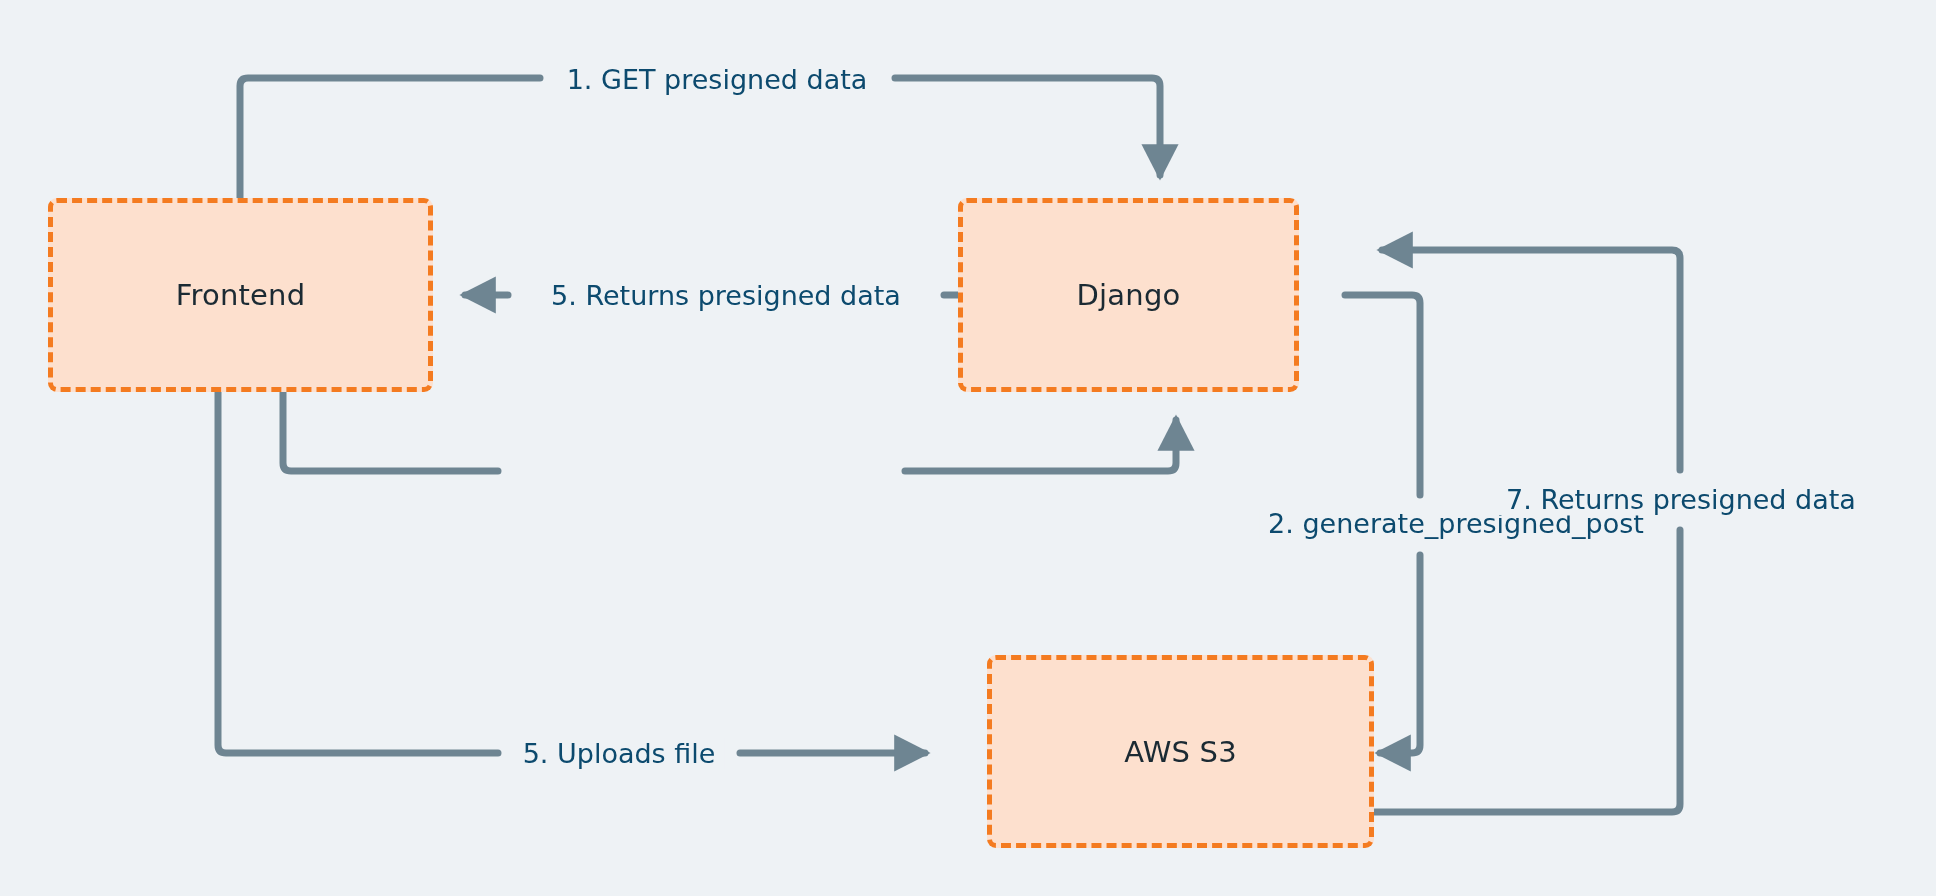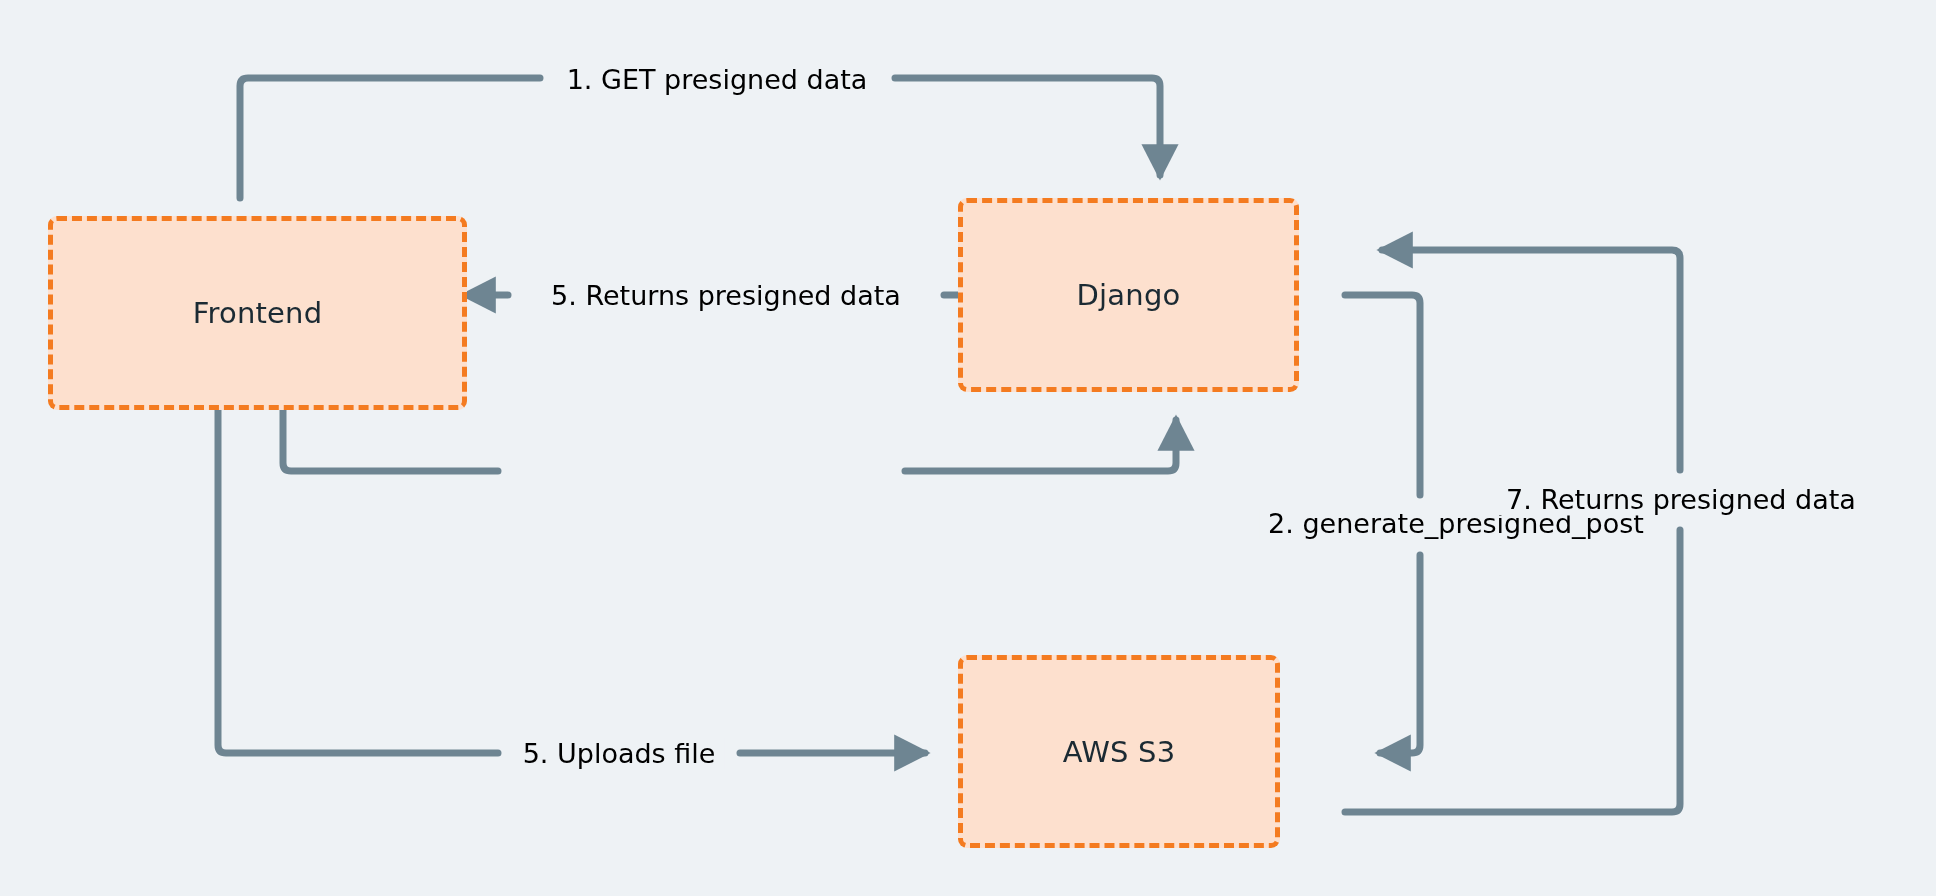--- a/index.html
+++ b/index.html
@@ -25,21 +25,21 @@
     color:#1b2a33;
     letter-spacing:.2px;
     white-space:nowrap;
     font-family:"DejaVu Sans", sans-serif;
   }
 
   .edge-label{
     position:absolute;
     transform:translate(-50%,-50%);
     font-size:27px;
-    color:#000000;
+    color:#0c4a6e;
     background:#eef2f5;
     padding:0 9px;
     white-space:pre;
     line-height:1.15;
     font-family:"DejaVu Sans", sans-serif;
   }
 </style>
 </head>
 <body>
 
@@ -66,29 +66,29 @@
       <path d="M 1680,470 L 1680,258 Q 1680,250 1672,250 L 1382,250" marker-end="url(#ah)"></path>
 
       <path d="M 218,392 L 218,745 Q 218,753 226,753 L 498,753"></path>
       <path d="M 740,753 L 925,753" marker-end="url(#ah)"></path>
 
       <path d="M 283,392 L 283,463 Q 283,471 291,471 L 498,471"></path>
       <path d="M 905,471 L 1168,471 Q 1176,471 1176,463 L 1176,420" marker-end="url(#ah)"></path>
     </g>
   </svg>
 
-  <div class="node" style="left:48px;top:216px;width:419px;height:194px;">
+  <div class="node" style="left:48px;top:198px;width:385px;height:194px;">
     <span class="node-label">Frontend</span>
   </div>
 
   <div class="node" style="left:958px;top:198px;width:341px;height:194px;">
     <span class="node-label">Django</span>
   </div>
 
-  <div class="node" style="left:958px;top:655px;width:322px;height:193px;">
+  <div class="node" style="left:987px;top:655px;width:387px;height:193px;">
     <span class="node-label">AWS S3</span>
   </div>
 
   <div class="edge-label" style="left:717px;top:80px;">1. GET presigned data</div>
 
   <div class="edge-label" style="left:1456px;top:524px;">2. generate_presigned_post</div>
 
   <div class="edge-label" style="left:1681px;top:500px;">7. Returns presigned data</div>
 
   <div class="edge-label" style="left:726px;top:296px;">5. Returns presigned data</div>

